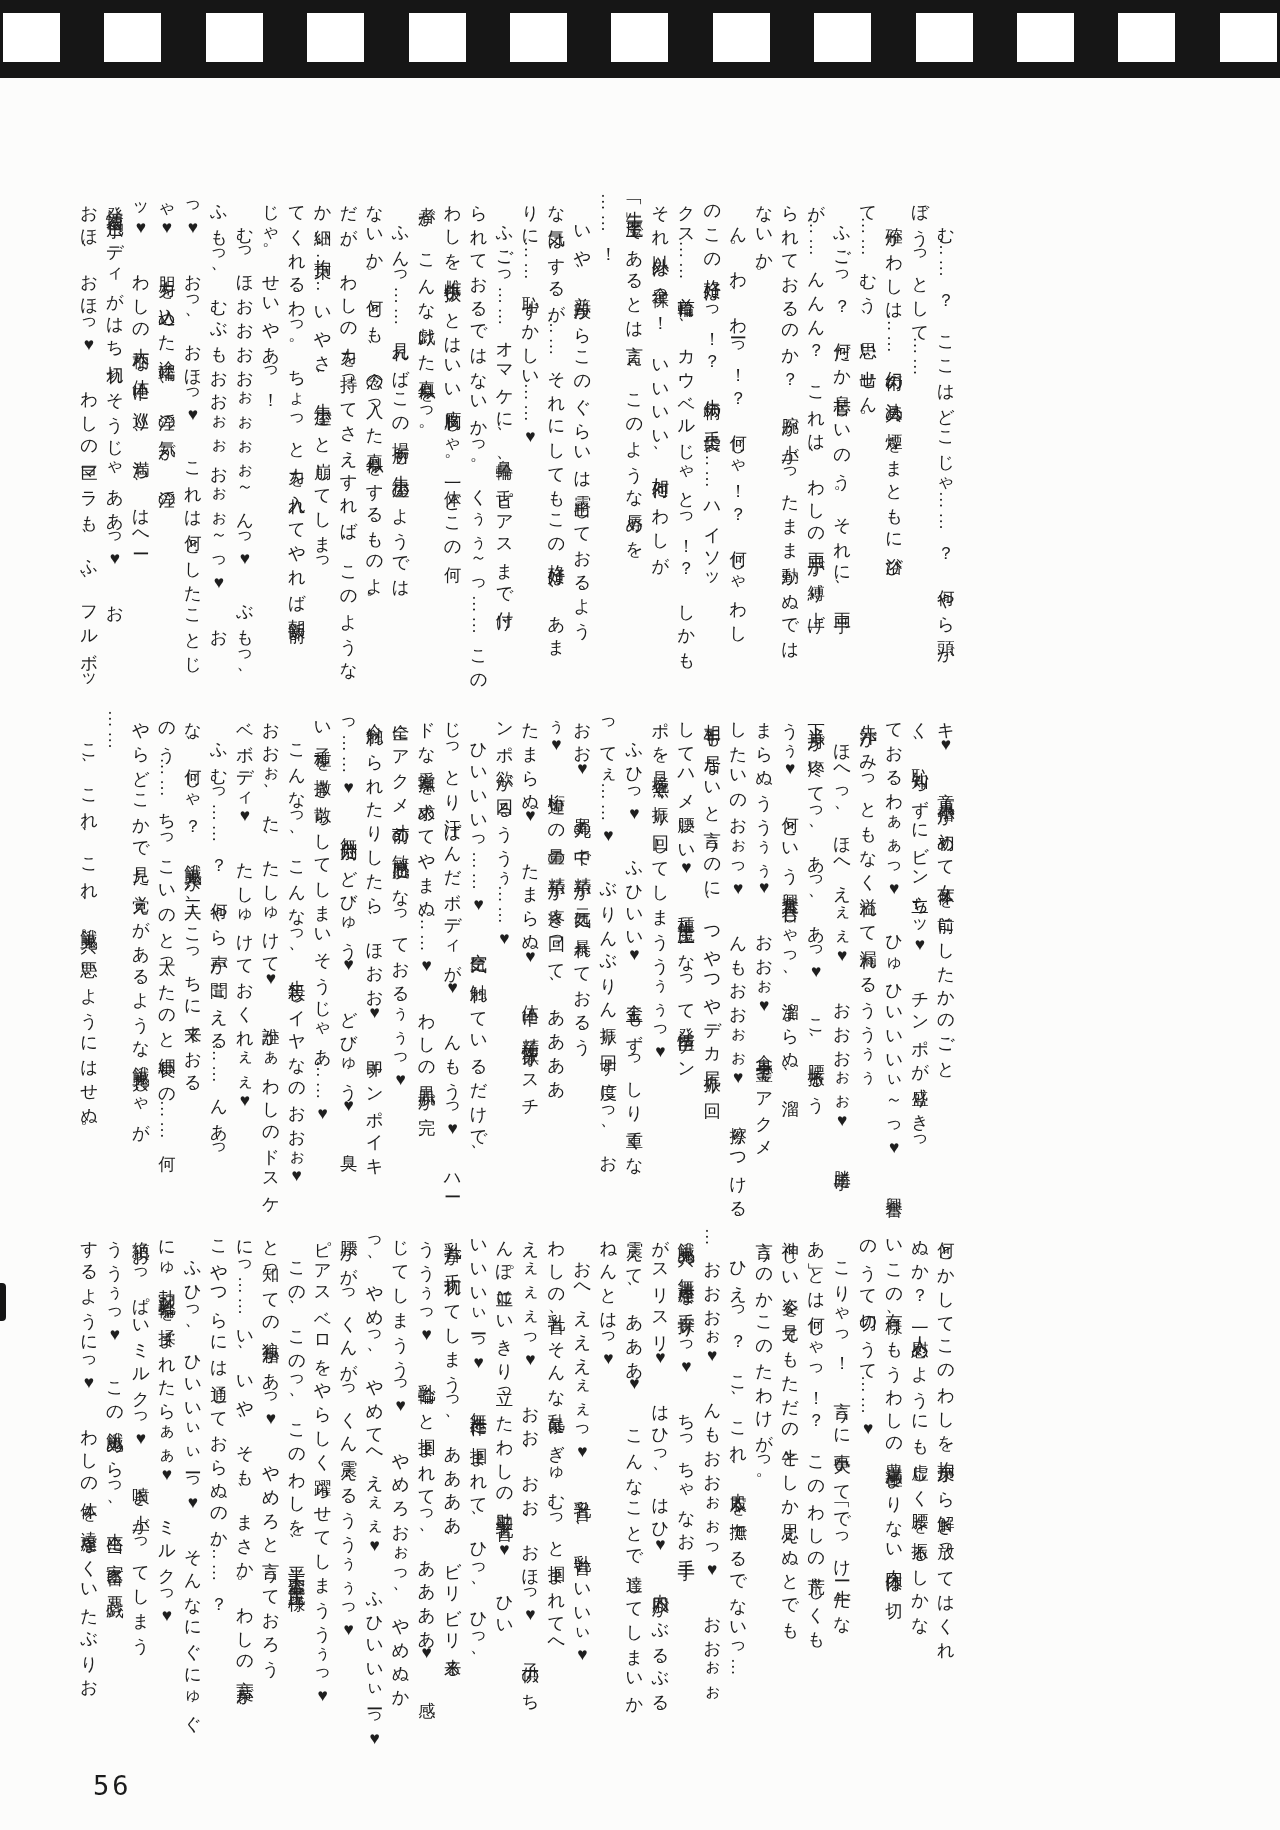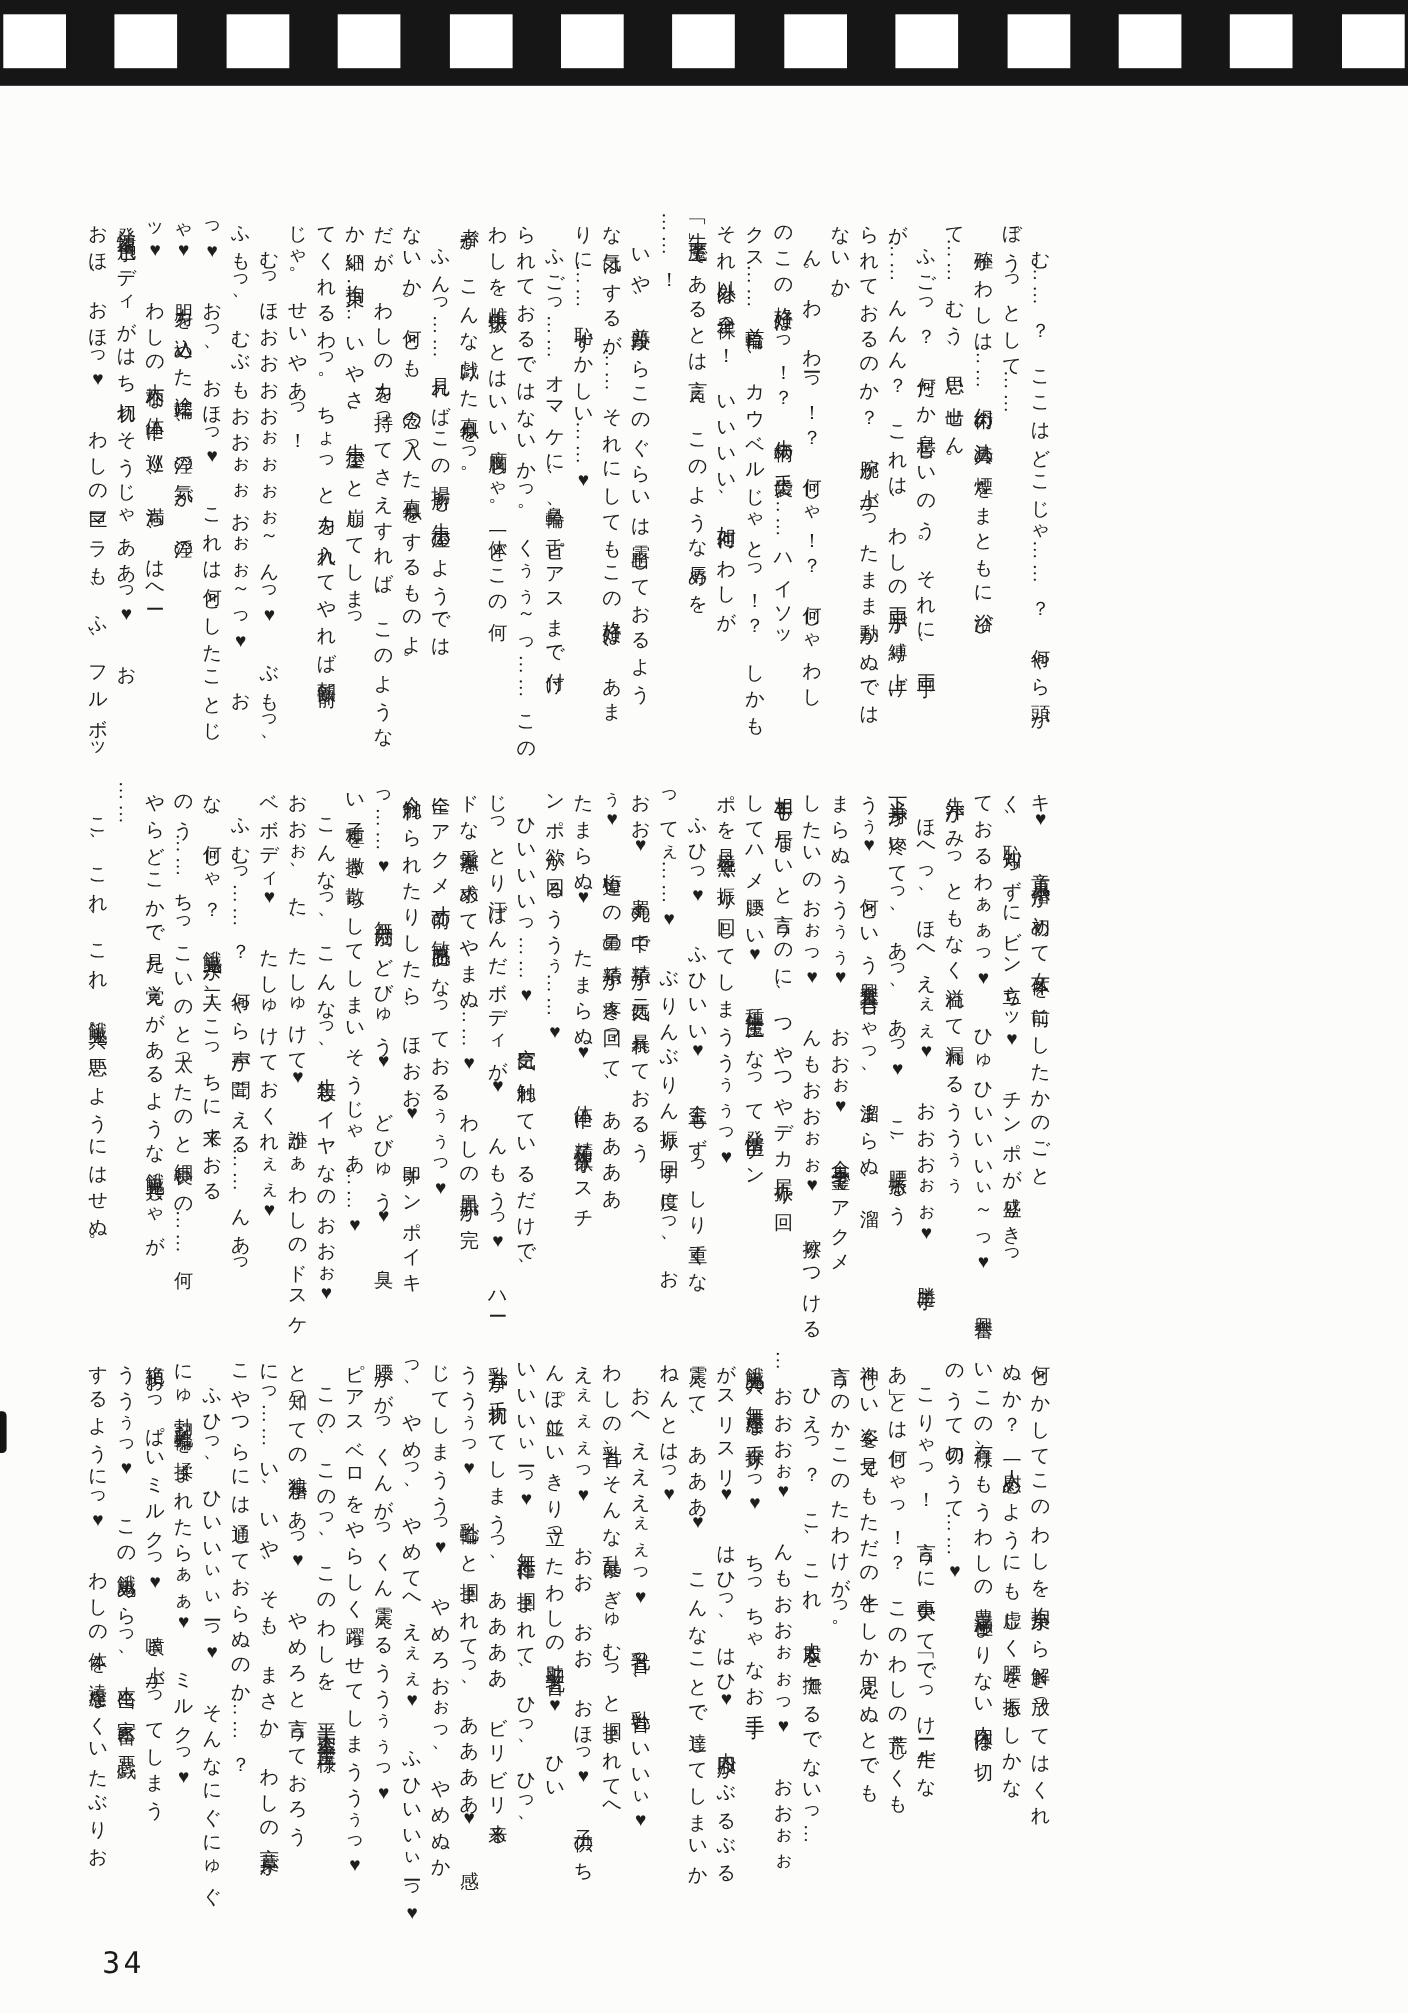--- a/index.html
+++ b/index.html
@@ -79,14 +79,14 @@
       <div class="sprocket-hole"></div>
       <div class="sprocket-hole"></div>
     </div>
 
   <div class="text-block text-block-1" id="text-block-0"><div class="text-column">　む……？　ここはどこじゃ……？　何やら頭が</div><div class="text-column">ぼうっとして……</div><div class="text-column">　確かわしは……幻術の法具の煙をまともに浴び</div><div class="text-column">て……むう、思い出せん。</div><div class="text-column">　ふごっ？　何だか息苦しいのう。それに、両手</div><div class="text-column">が……んんん？　これは、わしの両手が縛り上げ</div><div class="text-column">られておるのか？　腕が上がったまま動かぬでは</div><div class="text-column">ないか。</div><div class="text-column">　ん。わ、わーっ！？　何じゃ！？　何じゃわし</div><div class="text-column">のこの格好はっ！？　牛柄の手袋に……ハイソッ</div><div class="text-column">クス……首輪に、カウベルじゃとっ！？　しかも</div><div class="text-column">それ以外は全裸っ！　いいいい、如何にわしが</div><div class="text-column">「牛」魔王であるとは言え、このような辱めを</div><div class="text-column">……！</div><div class="text-column">　いや、普段からこのぐらいは露出しておるよう</div><div class="text-column">な気はするが……それにしてもこの格好は、あま</div><div class="text-column">りに……恥ずかしい……♥</div><div class="text-column">　ふごっ……オマケに、鼻輪、舌ピアスまで付け</div><div class="text-column">られておるではないかっ。くぅぅ～っ……この</div><div class="text-column">わしを雌牛扱いとはいい度胸じゃ。一体どこの何</div><div class="text-column">者が、こんな戯けた真似をっ。</div><div class="text-column">　ふんっ……見ればこの場所も牛小屋のようでは</div><div class="text-column">ないか。何とも、念の入った真似をするものよ。</div><div class="text-column">だが、わしの力を持ってさえすれば、このような</div><div class="text-column">か細い拘束……いやさ、牛小屋ごと崩してしまっ</div><div class="text-column">てくれるわっ。ちょっと力を入れてやれば朝飯前</div><div class="text-column">じゃ。せいやあっ！</div><div class="text-column">　むっほおおおおぉぉぉぉ～んっ♥　ぶもっ、</div><div class="text-column">ふもっ、むぶもおおぉぉおぉぉ～っ♥　お</div><div class="text-column">っ♥　おっ、おほっ♥　これは何としたことじ</div><div class="text-column">ゃ♥　胆力を込めた途端に、淫の気が、淫の</div><div class="text-column">ッ♥　わしの大柄な体中に巡り、満ち、はへー</div><div class="text-column">発情褐色ボディがはち切れそうじゃああっ♥　お</div><div class="text-column">おほ、おほっ♥　わしの巨マラも、ふ、フルボッ</div></div>
   <div class="text-block text-block-2" id="text-block-1"><div class="text-column">キ♥　童貞小僧が初めて女体を前にしたかのごと</div><div class="text-column">く、恥知らずにビン立ちッ♥　チンポが盛りきっ</div><div class="text-column">ておるわぁぁっ♥　ひゅひいいいぃ～っ♥　興奮</div><div class="text-column">先汁がみっともなく溢れて漏れるううぅぅ</div><div class="text-column">　ほへっ、ほへえぇぇ♥　おおおぉぉ♥　勝手に</div><div class="text-column">下半身が疼いてっ、あっ、あっ♥　こ、腰振るう</div><div class="text-column">うぅ♥　何という興奮具合じゃっ、溜まらぬ、溜</div><div class="text-column">まらぬううぅぅ♥　おおぉ♥　全身全霊でアクメ</div><div class="text-column">したいのおぉっ♥　んもおおぉぉ♥　擦りつける</div><div class="text-column">相手も居ないと言うのに、つやつやデカ尻振り回</div><div class="text-column">してハメ腰いい♥　種牛魔王になって発情巨チン</div><div class="text-column">ポを見境無く振り回してしまううぅぅっ♥</div><div class="text-column">　ふひっ♥　ふひいい♥　金玉もずっしり重くな</div><div class="text-column">ってぇ……♥　ぶりんぶりん振り回す度にっ、お</div><div class="text-column">おお♥　睾丸の中で精子が元気に暴れておるう</div><div class="text-column">ぅ♥　桁違いの量の精子が疼き回って、ああああ</div><div class="text-column">たまらぬ♥　たまらぬ♥　体中に精子性欲オスチ</div><div class="text-column">ンポ欲が回るううぅ……♥</div><div class="text-column">　ひいいいっ……♥　空気に触れているだけで、</div><div class="text-column">じっとり汗ばんだボディが♥　んもうっ♥　ハー</div><div class="text-column">ドな愛撫を求めてやまぬ……♥　わしの黒肌が完</div><div class="text-column">全にアクメ寸前の敏感肌になっておるぅぅっ♥</div><div class="text-column">今触れられたりしたら、ほおお♥　即チンポイキ</div><div class="text-column">っ……♥　無分別にどびゅう♥　どびゅう♥　臭</div><div class="text-column">い子種を撒き散らしてしまいそうじゃあ……♥</div><div class="text-column">　こんなっ、こんなっ、生殺しイヤなのおおぉ♥</div><div class="text-column">おおぉ、た、たしゅけて♥　誰かぁわしのドスケ</div><div class="text-column">ベボディ♥　たしゅけておくれぇぇ♥</div><div class="text-column">　ふむっ……？　何やら声が聞こえる……んあっ</div><div class="text-column">な、何じゃ？　餓鬼共が三人、こっちに来ておる</div><div class="text-column">のう……ちっこいのと太ったのと細長いの……何</div><div class="text-column">やらどこかで見た覚えがあるような餓鬼共じゃが</div><div class="text-column">……</div><div class="text-column">　こ、これ、これ、餓鬼共。悪いようにはせぬ。</div></div>
   <div class="text-block text-block-3" id="text-block-2"><div class="text-column">何とかしてこのわしを拘束から解き放ってはくれ</div><div class="text-column">ぬか？　一人慰めようにも虚しく腰を振るしかな</div><div class="text-column">いこの有様、もうわしの豊満極まりない肉体は切</div><div class="text-column">のうて切のうて……♥</div><div class="text-column">　こりゃっ！　言うに事欠いて「でっけー牛だな</div><div class="text-column">あ」とは何じゃっ！？　このわしの荒々しくも</div><div class="text-column">神々しい姿を見てもただの牛としか思えぬとでも</div><div class="text-column">言うのかこのたわけがっ。</div><div class="text-column">　ひえっ？　こ、これ、太股を撫でるでないっ…</div><div class="text-column">…おおおぉ♥　んもおおぉぉっ♥　おおぉぉ</div><div class="text-column">餓鬼共の無遠慮な手探りっ♥　ちっちゃなお手手</div><div class="text-column">がスリスリ♥　はひっ、はひ♥　内股がぶるぶる</div><div class="text-column">震えて、あああ♥　こんなことで達してしまいか</div><div class="text-column">ねんとはっ♥</div><div class="text-column">　おへえええぇぇっ♥　乳首っ、乳首いいいぃ♥</div><div class="text-column">わしの乳首、そんな乱暴にぎゅむっと掴まれてへ</div><div class="text-column">えぇぇぇっ♥　おお、おお、おほっ♥　子供のち</div><div class="text-column">んぽ並にいきり立ったわしの助平乳首ッ♥　ひい</div><div class="text-column">いいいぃーっ♥　無造作に掴まれて、ひっ、ひっ、</div><div class="text-column">乳首が千切れてしまうっ、ああああ、ビリビリ来る</div><div class="text-column">ううぅっ♥　乳輪ごと掴まれてっ、ああああ♥　感</div><div class="text-column">じてしまううっ♥　やめろおぉっ、やめぬか</div><div class="text-column">っ、やめっ、やめてへえぇぇ♥　ふひいいぃーっ♥</div><div class="text-column">腰ががっくんがっくん震えるううぅぅっ♥</div><div class="text-column">ピアスベロをやらしく躍らせてしまううぅっ♥</div><div class="text-column">　この、このっ、このわしを、平天大聖牛魔王様</div><div class="text-column">と知っての狼藉かあっ♥　やめろと言うておろう</div><div class="text-column">にっ……い、いや、そも、まさか。わしの言葉が、</div><div class="text-column">こやつらには通じておらぬのか……？</div><div class="text-column">　ふひっ、ひいいぃぃーっ♥　そんなにぐにゅぐ</div><div class="text-column">にゅ勃起乳輪を揉まれたらぁぁ♥　ミルクっ♥</div><div class="text-column">絶頂おっぱいミルクっ♥　噴き上がってしまう</div><div class="text-column">ううぅっ♥　この餓鬼めらっ、本当に家畜に悪戯</div><div class="text-column">するようにっ♥　わしの体を遠慮なくいたぶりお</div></div>
 
   <div class="scan-artifact"></div>
 
-  <div class="page-number">34</div>
+  <div class="page-number">56</div>
 </div>
 
 </body></html>

